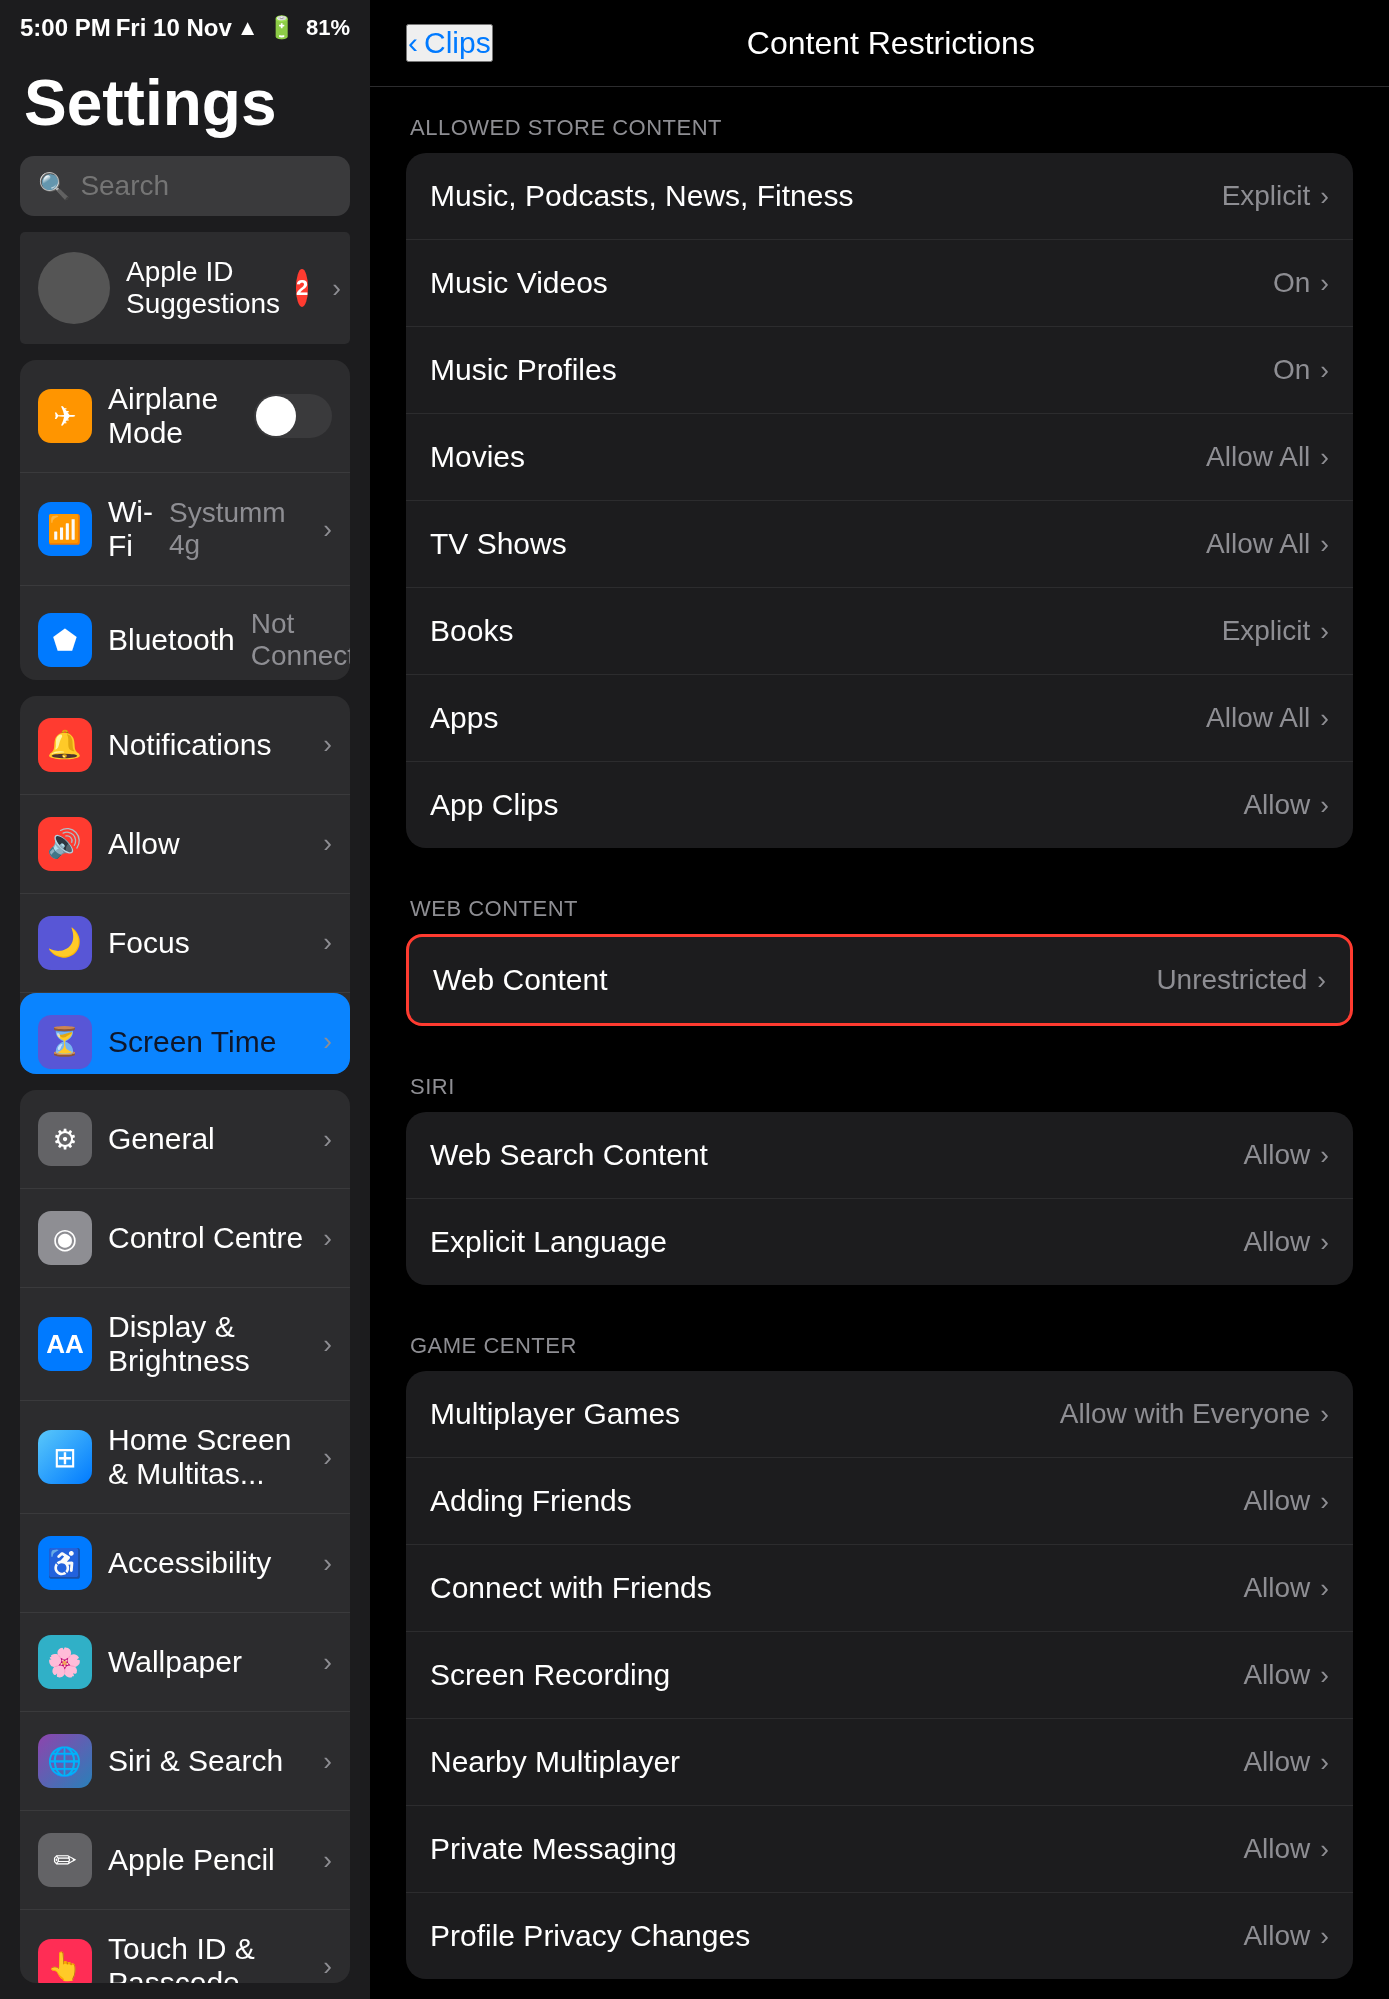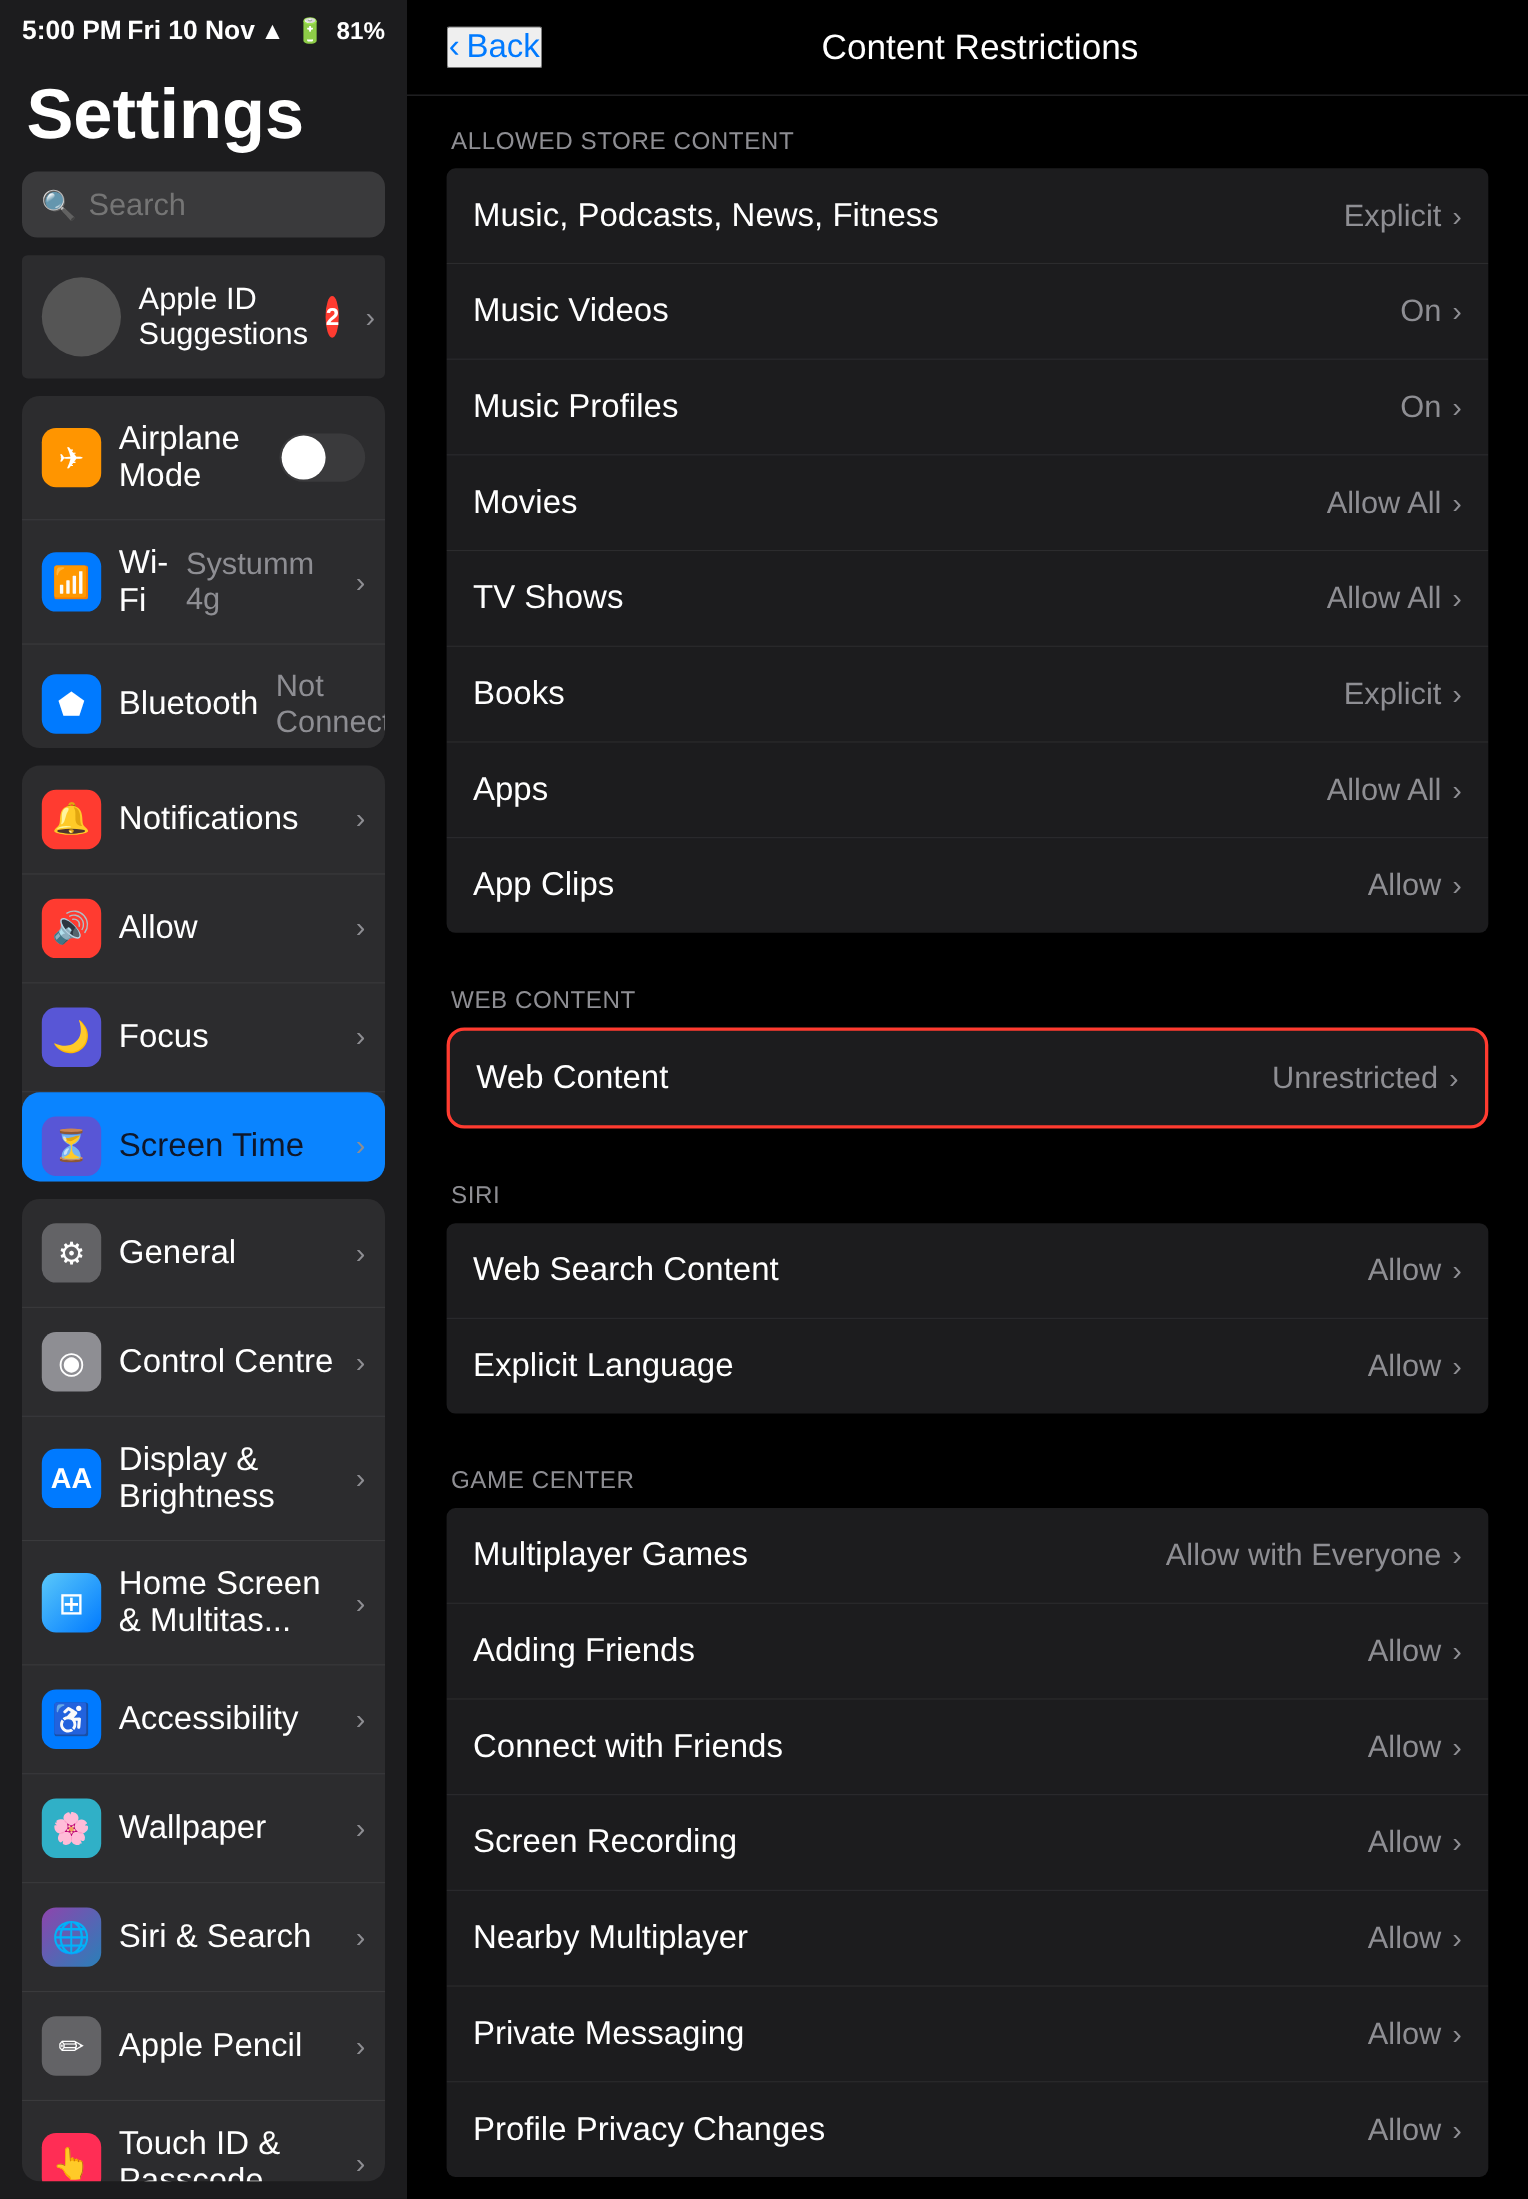--- a/index.html
+++ b/index.html
@@ -204,21 +204,21 @@
     .section-header {
       font-size: 22px;
       color: #8e8e93;
       letter-spacing: 0.5px;
       text-transform: uppercase;
       padding: 28px 0 12px 4px;
     }
 
     .content-group {
       background: #1c1c1e;
-      border-radius: 8px;
+      border-radius: 20px;
       overflow: hidden;
       margin-bottom: 20px;
     }
 
     .content-row {
       display: flex;
       align-items: center;
       padding: 26px 24px;
       border-bottom: 1px solid #2c2c2e;
       cursor: pointer;
@@ -358,21 +358,21 @@
       <span class="row-label">Touch ID &amp; Passcode</span>
       <span class="chevron">›</span>
     </div>
   </div>
 </div>
 
 <div class="right-panel">
   <div class="right-header">
     <button class="back-btn">
       <span>‹</span>
-      <span>Back</span>
+      <span>Clips</span>
     </button>
     <span class="page-title">Content Restrictions</span>
   </div>
 
   <div class="right-content">
 
     <div class="section-header">ALLOWED STORE CONTENT</div>
     <div class="content-group">
       <div class="content-row">
         <span class="content-row-label">Music, Podcasts, News, Fitness</span>

